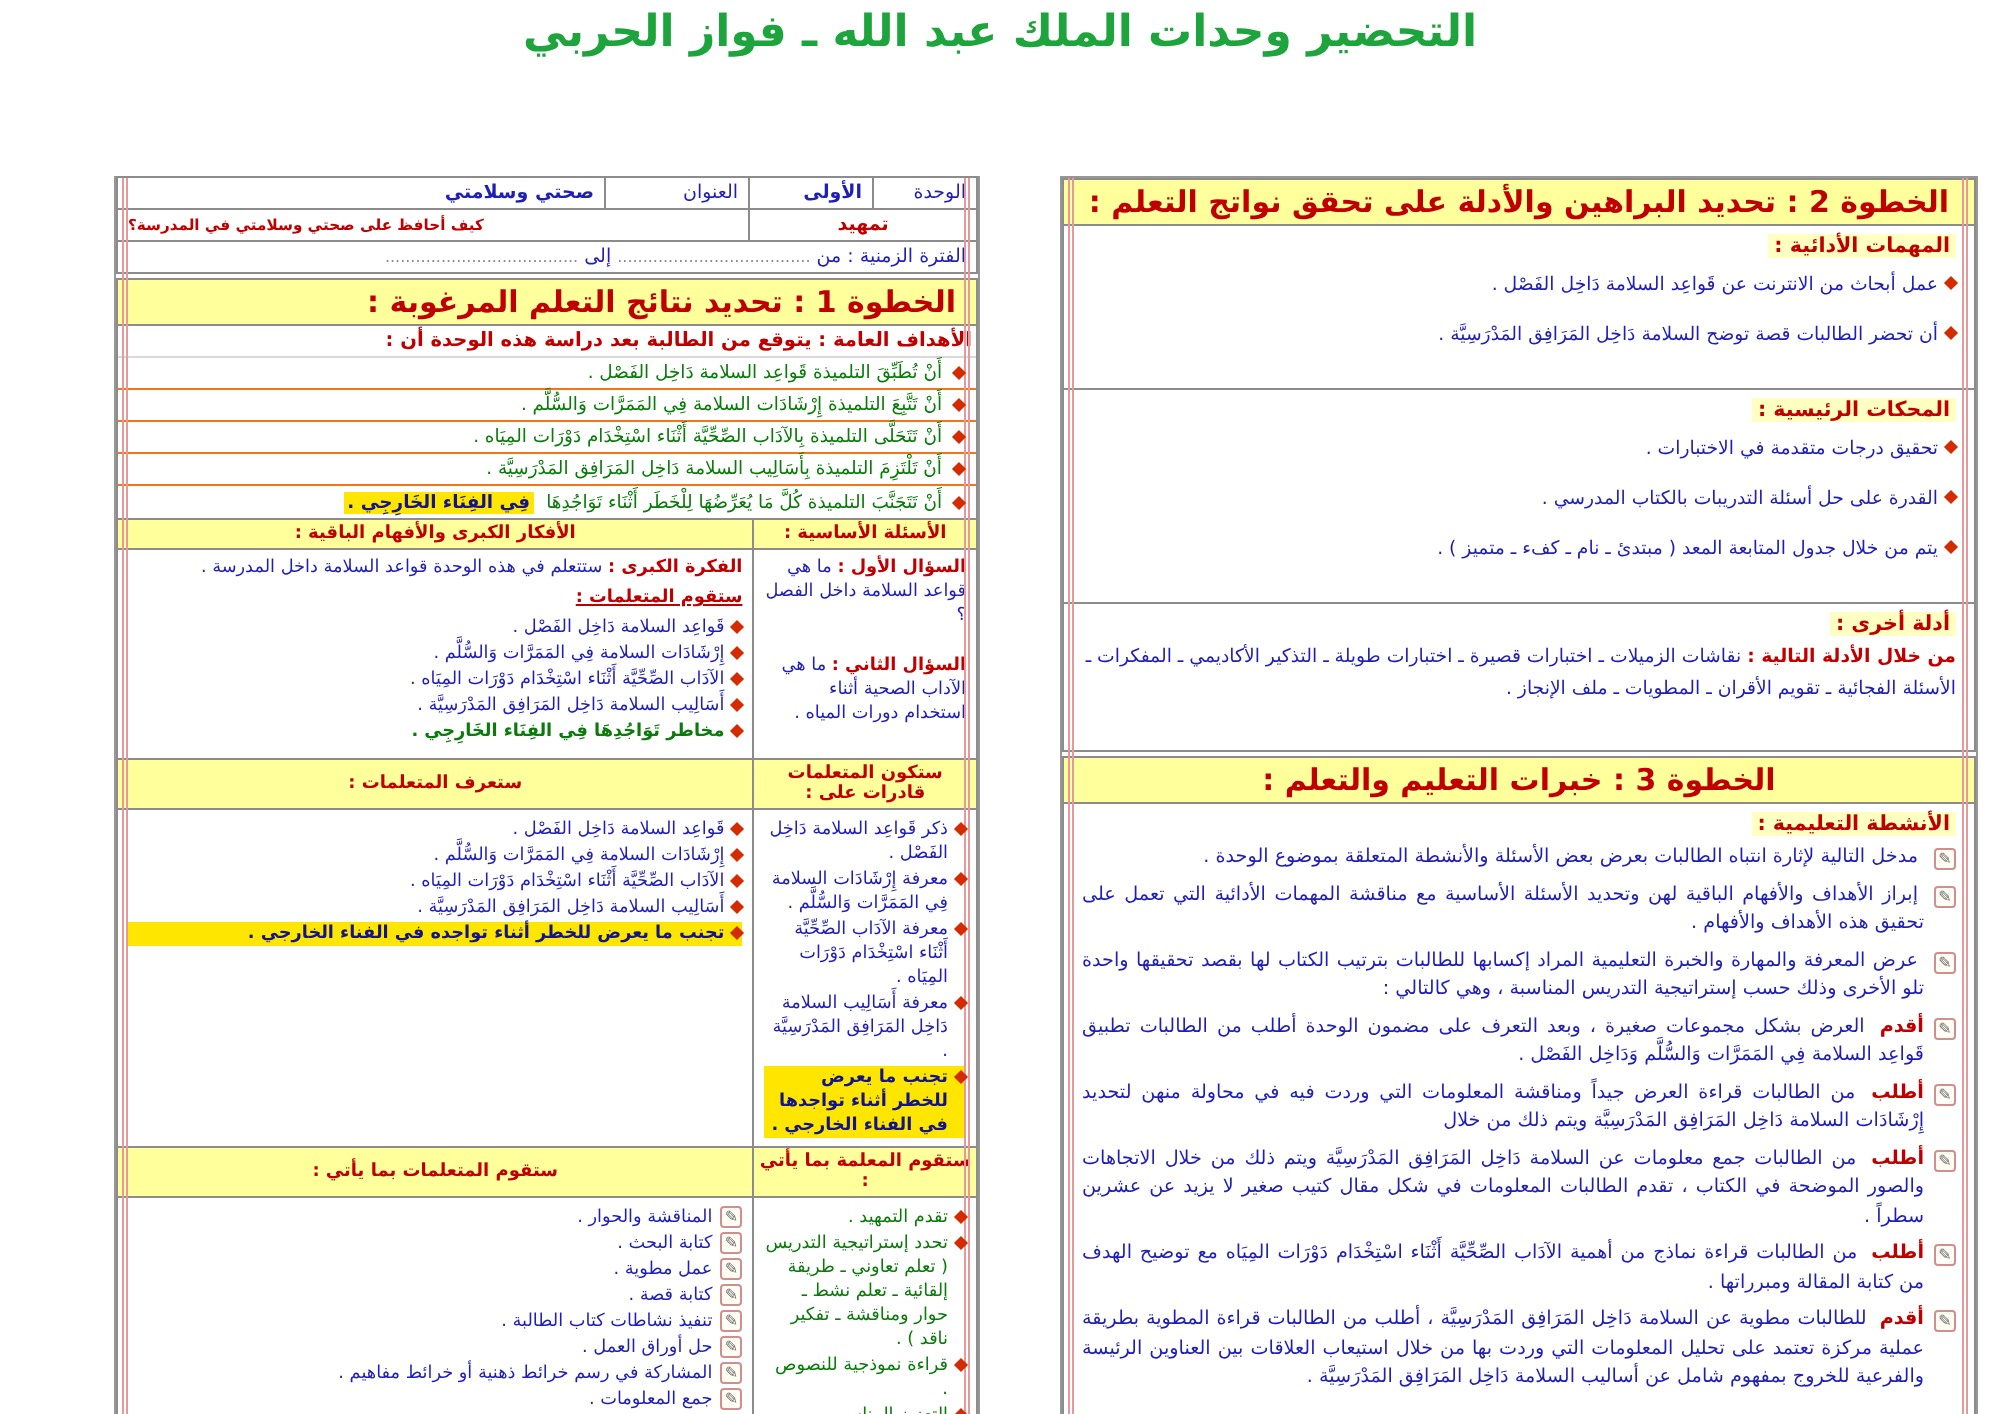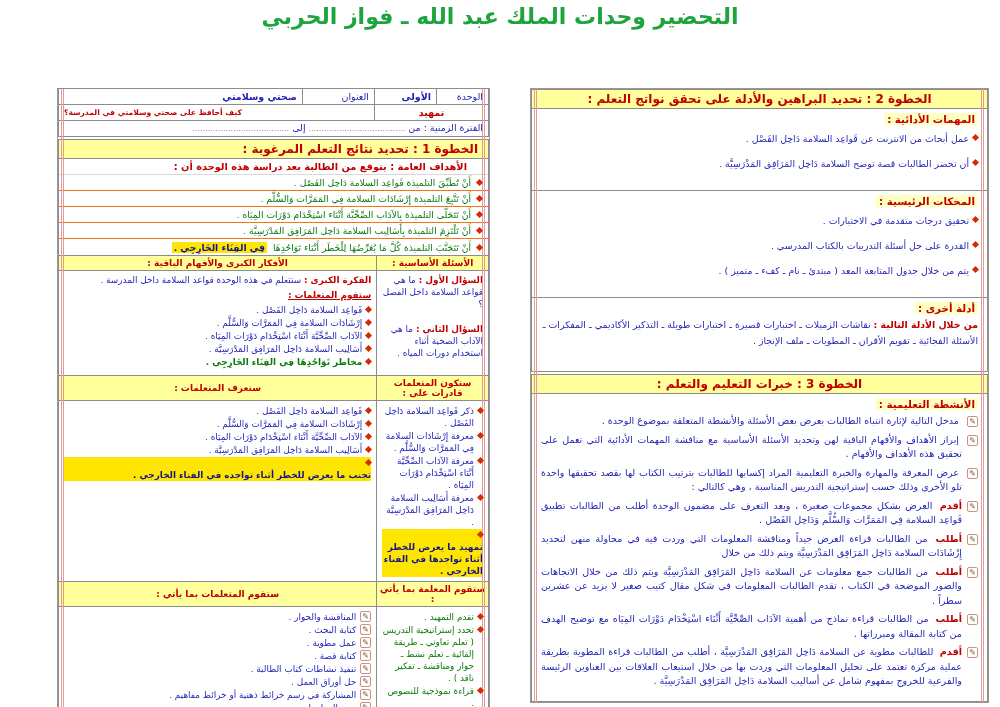--- a/index.html
+++ b/index.html
@@ -18,51 +18,51 @@
   .mline.m-right{right:4px;}
   .mline.m-left{left:3px;}
 
   .red{color:#c00000;font-weight:bold;text-align:right;}
   .blue{color:#1f1fb4;}
   .green{color:#0a7a0a;}
   .u{text-decoration:underline;}
   .dots{color:#8a8a8a;font-size:8px;letter-spacing:1px;}
 
   .band{background:#ffff9c;border:1px solid #8c8c8c;color:#c00000;font-weight:bold;
-    font-size:12px;padding:2px 10px;margin-top:2px;}
+    font-size:15px;padding:2px 10px;margin-top:2px;}
   .band.right-al{text-align:right;}
   .band.center{text-align:center;}
 
   table{width:100%;border-collapse:collapse;margin-top:-1px;}
   th,td{border:1px solid #8c8c8c;}
   th{background:#ffff9c;color:#c00000;font-size:9px;font-weight:bold;text-align:center;padding:2px;}
   td{vertical-align:top;padding:3px 5px;font-size:8.9px;line-height:12px;}
 
   .meta td{font-size:9.5px;color:#1f1fb4;padding:1px 5px;height:16px;vertical-align:middle;}
   .meta .b{font-weight:bold;}
   .meta .r{color:#c00000;font-weight:bold;text-align:center;}
   .meta .small-q{font-size:7.6px;text-align:left;}
 
   .box{border:1px solid #8c8c8c;margin-top:-1px;background:#fff;}
-  .goals-title{color:#c00000;font-weight:bold;font-size:9.8px;padding:2px 21px;border-bottom:1px solid #d9d9d9;}
+  .goals-title{color:#c00000;font-weight:bold;font-size:9.8px;padding:2px 2px;border-bottom:1px solid #d9d9d9;}
   .grow{display:flex;gap:6px;align-items:center;padding:1px 6px;min-height:16px;
     border-bottom:1px solid #f97316;font-size:9.2px;color:#0a7a0a;}
   .grow:last-child{border-bottom:none;}
 
   .dia{flex:0 0 auto;width:5px;height:5px;background:#d42b00;transform:rotate(45deg);margin-top:3px;}
   .grow .dia{margin-top:0;}
 
   .memo{flex:0 0 auto;display:inline-block;width:11px;height:11px;border:1px solid #cf8f8f;
     background:#fffdf4;color:#6b6b6b;font-size:8px;line-height:9px;text-align:center;border-radius:2px;}
 
   .li{display:flex;gap:4px;align-items:flex-start;line-height:12px;margin:1px 0;}
   .li .txt{flex:1;color:#1f1fb4;}
   .li.green .txt{color:#0a7a0a;font-weight:bold;}
   .li.blue .txt{color:#1f1fb4;}
-  .li.hl{background:#ffe600;flex-direction:column;}
+  .li.hl{background:#ffe600;}
   .li.hl .txt{color:#14148a;font-weight:bold;}
   .li.teacher .txt{color:#0a7a0a;}
   .hl-tail{background:#ffe600;color:#14148a;font-weight:bold;padding:0 2px;}
 
   .q-block{margin-bottom:13px;}
   .idea-line{margin-bottom:3px;}
   .will-label{margin:2px 0 3px;}
 
   .sec{border-bottom:1px solid #8c8c8c;padding:3px 9px 8px;}
   .sec:last-child{border-bottom:none;}
@@ -233,21 +233,21 @@
             <span class="txt">معرفة الآدَاب الصِّحِّيَّة أَثْنَاء اسْتِخْدَام دَوْرَات المِيَاه .</span>
           </div>
 
           <div class="li blue">
             <span class="dia"></span>
             <span class="txt">معرفة أَسَالِيب السلامة دَاخِل المَرَافِق المَدْرَسِيَّة .</span>
           </div>
 
           <div class="li hl">
             <span class="dia"></span>
-            <span class="txt">تمهيد ما يعرض للخطر أثناء تواجدها في الفناء الخارجي .</span>
+            <span class="txt">تجنب ما يعرض للخطر أثناء تواجدها في الفناء الخارجي .</span>
           </div>
         </td>
       <td>
 
           <div class="li blue">
             <span class="dia"></span>
             <span class="txt">قَواعِد السلامة دَاخِل الفَصْل .</span>
           </div>
 
           <div class="li blue">

